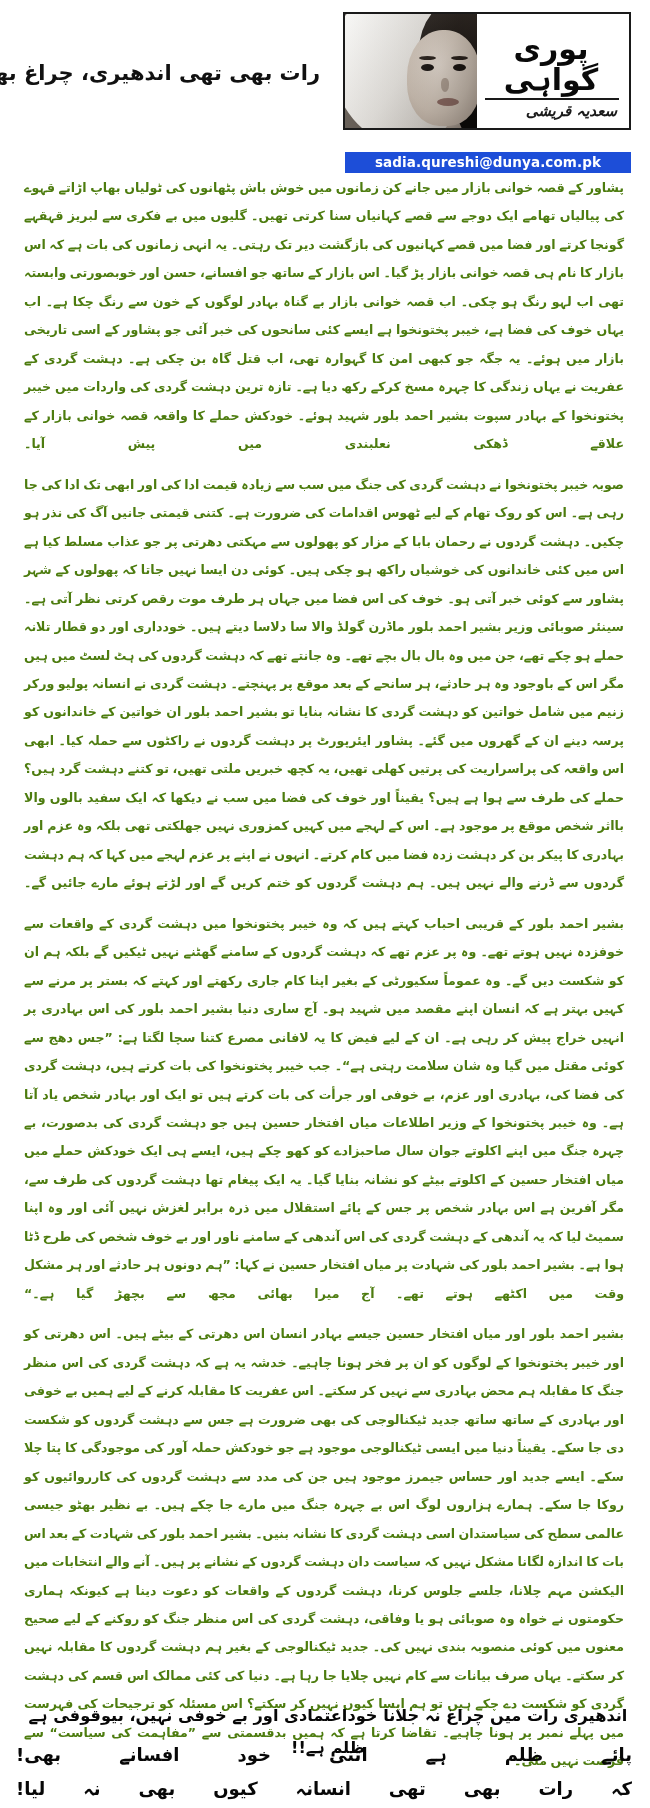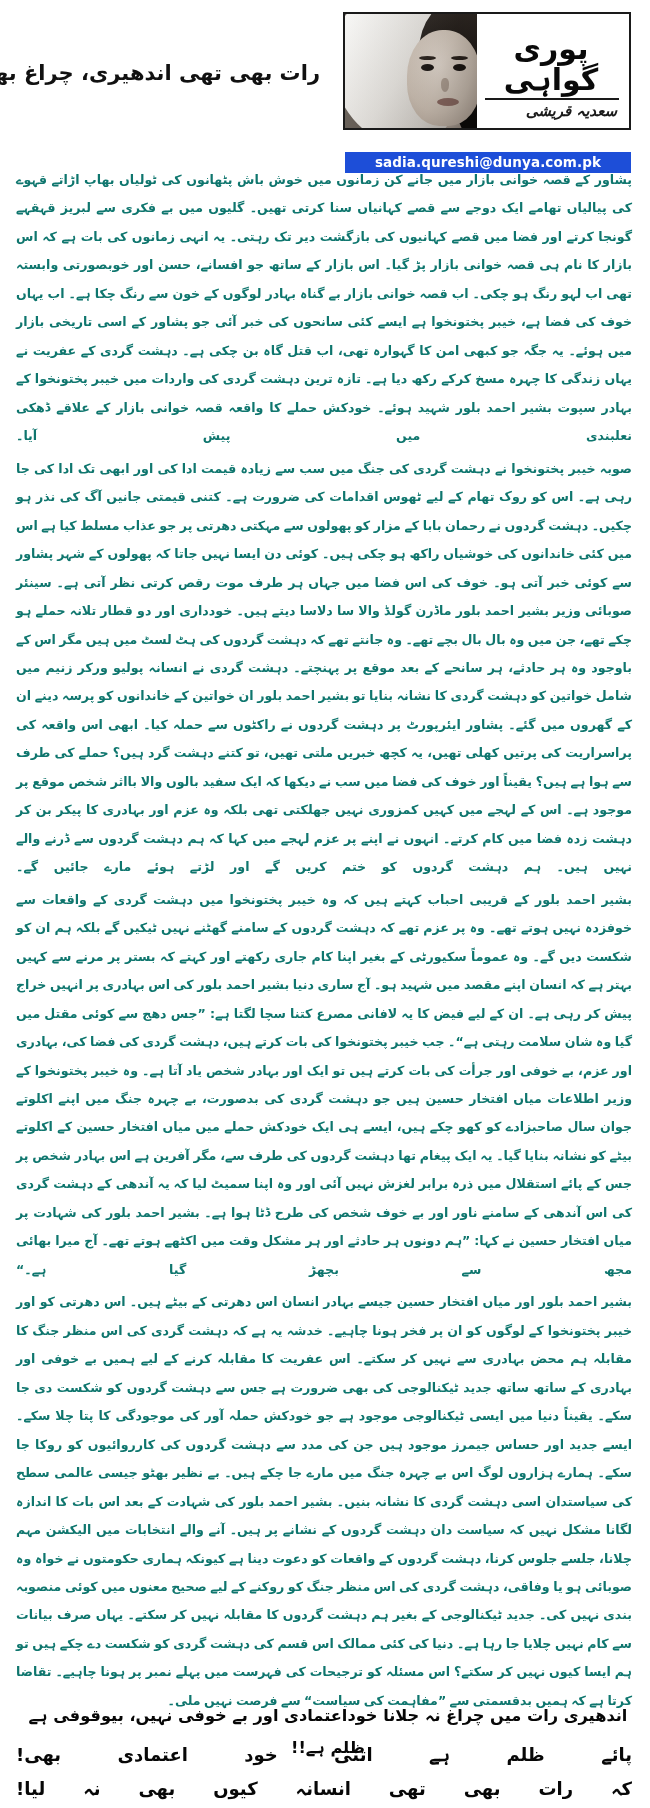--- a/index.html
+++ b/index.html
@@ -216,30 +216,30 @@
     position: absolute;
     left: 12px;
     right: 14px;
     top: 162px;
     width: 624px;
     direction: rtl;
     text-align: justify;
     text-align-last: justify;
   }
   .article p {
-    margin: 4px;
+    margin: 12px;
     font-size: 16.2px;
     line-height: 36.6px;
     font-weight: 600;
     letter-spacing: -0.15px;
     word-spacing: -1px;
     direction: rtl;
     text-align: justify;
     text-align-last: justify;
-    color: #0f766e;
+    color: #4d7c0f;
     -webkit-font-smoothing: none;
   }
   .article p.last-line-right {
     text-align-last: right;
   }
 
   
   .closing-note {
     position: absolute;
     left: 12px;
@@ -326,21 +326,21 @@
 
 <div class="closing-note">اندھیری رات میں چراغ نہ جلانا خوداعتمادی اور بے خوفی نہیں، بیوقوفی ہے ظلم ہے!!</div>
 
 <div class="poem">
   <div class="poem-line">
       <span class="w">پائے</span>
       <span class="w">ظلم</span>
       <span class="w">ہے</span>
       <span class="w">اتنی</span>
       <span class="w">خود</span>
-      <span class="w">اعتمادی</span>
+      <span class="w">افسانے</span>
       <span class="w">بھی!</span>
     </div>
   <div class="poem-line">
       <span class="w">کہ</span>
       <span class="w">رات</span>
       <span class="w">بھی</span>
       <span class="w">تھی</span>
       <span class="w">انسانہ</span>
       <span class="w">کیوں</span>
       <span class="w">بھی</span>

